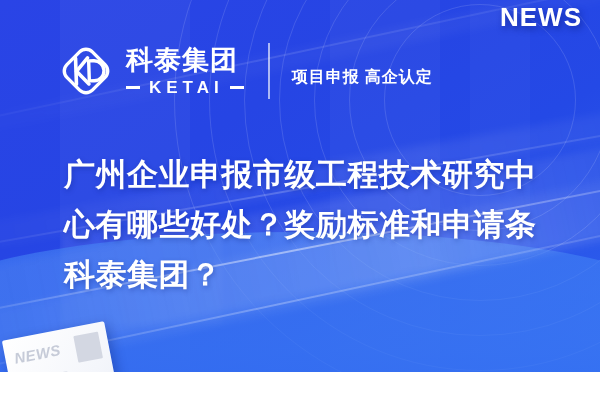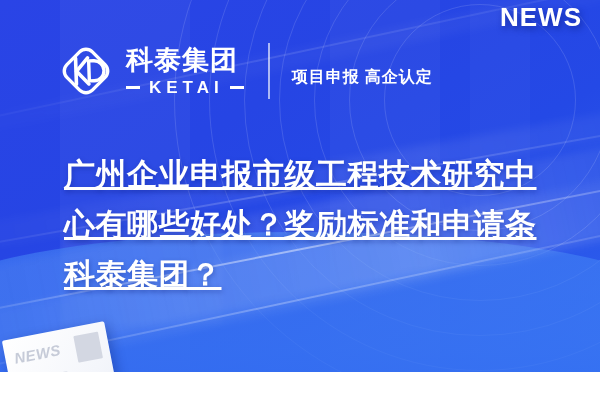--- a/index.html
+++ b/index.html
@@ -180,21 +180,21 @@
     left: 64px;
     top: 150px;
     width: 500px;
     color: #ffffff;
     font-size: 31px;
     font-weight: bold;
     letter-spacing: 0.5px;
     line-height: 1.62;
     text-shadow: 1px 2px 5px rgba(12,30,120,0.35);
   }
-  .headline div { white-space: nowrap; text-decoration: underline; }
+  .headline div { white-space: nowrap; }
 
   
   .newspaper {
     position: absolute;
     left: 12px;
     top: 330px;
     width: 104px;
     height: 116px;
     transform: rotate(-11deg);
     background: linear-gradient(135deg, #ffffff 0%, #f4f6fb 60%, #e9edf6 100%);

